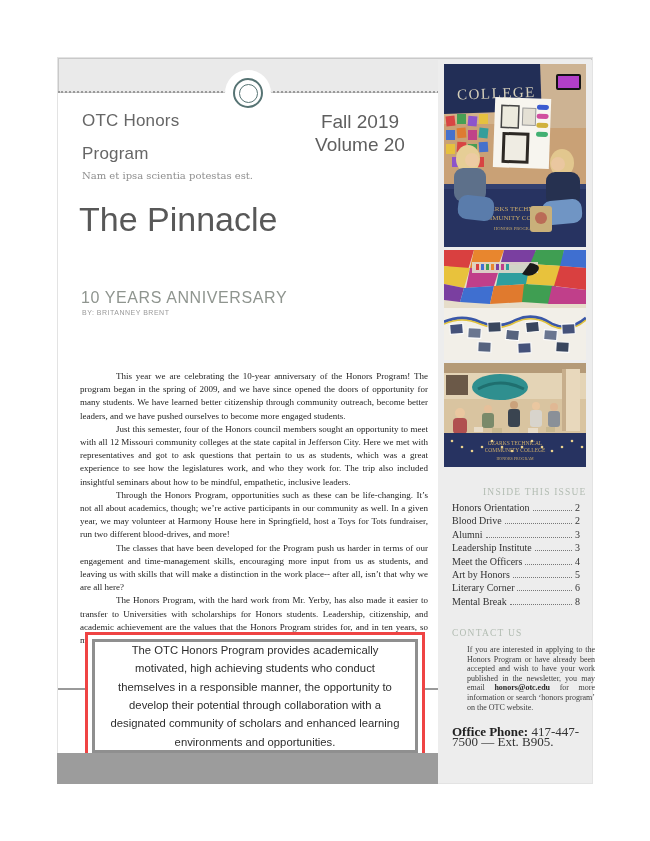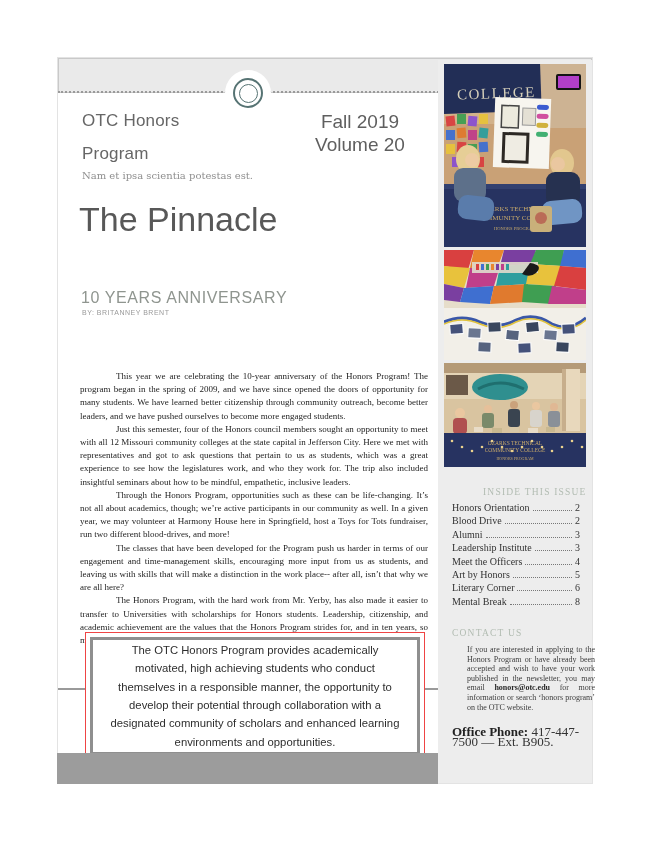--- a/index.html
+++ b/index.html
@@ -28,21 +28,21 @@
   .subtitle{position:absolute;left:23px;top:192px;font-size:21px;color:#6b6b6b;}
   .headline{position:absolute;left:23px;top:231px;font-size:16px;color:#8f958f;letter-spacing:.6px;}
   .byline{position:absolute;left:24px;top:251px;font-size:7px;color:#9a9a9a;letter-spacing:.5px;}
 
   .article-body{position:absolute;left:22px;top:268px;width:348px;
                 font-family:"Liberation Serif",serif;font-size:9px;line-height:13.2px;
                 color:#1d1d1d;text-align:justify;margin-top:44px;}
   .article-body p{margin:0;text-indent:36px;}
 
   .pq-outer{position:absolute;left:27px;top:574px;width:340px;height:128px;
-            border:1px solid #ef4444;box-sizing:border-box;background:#fff;}
+            border:3px solid #ef4444;box-sizing:border-box;background:#fff;}
   .pq-inner{position:absolute;left:4px;top:4px;right:4px;bottom:4px;border:3px solid #8f8f8f;
             display:flex;align-items:center;justify-content:center;box-sizing:border-box;}
   .pq-text{padding:2px 12px;text-align:center;font-size:11.3px;line-height:18.4px;color:#2e2e2e;}
   .pq-line{position:absolute;top:630px;height:2px;background:#9a9a9a;}
   .pq-line.left{left:0;width:27px;}
   .pq-line.right{left:367px;width:14px;}
 
   .bottom-bar{position:absolute;left:-1px;top:695px;width:381px;height:31px;background:#9c9c9c;}
 
   .sidebar{position:absolute;left:380px;top:2px;width:154px;height:723px;background:#ededed;}

